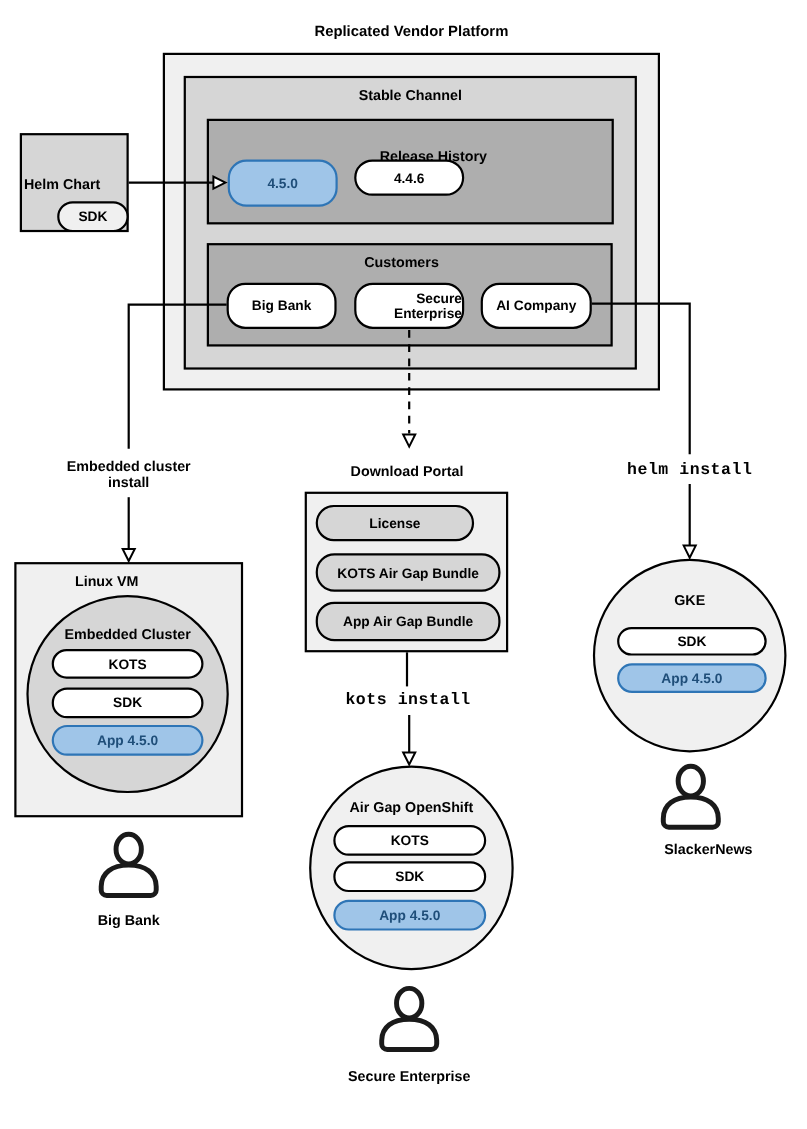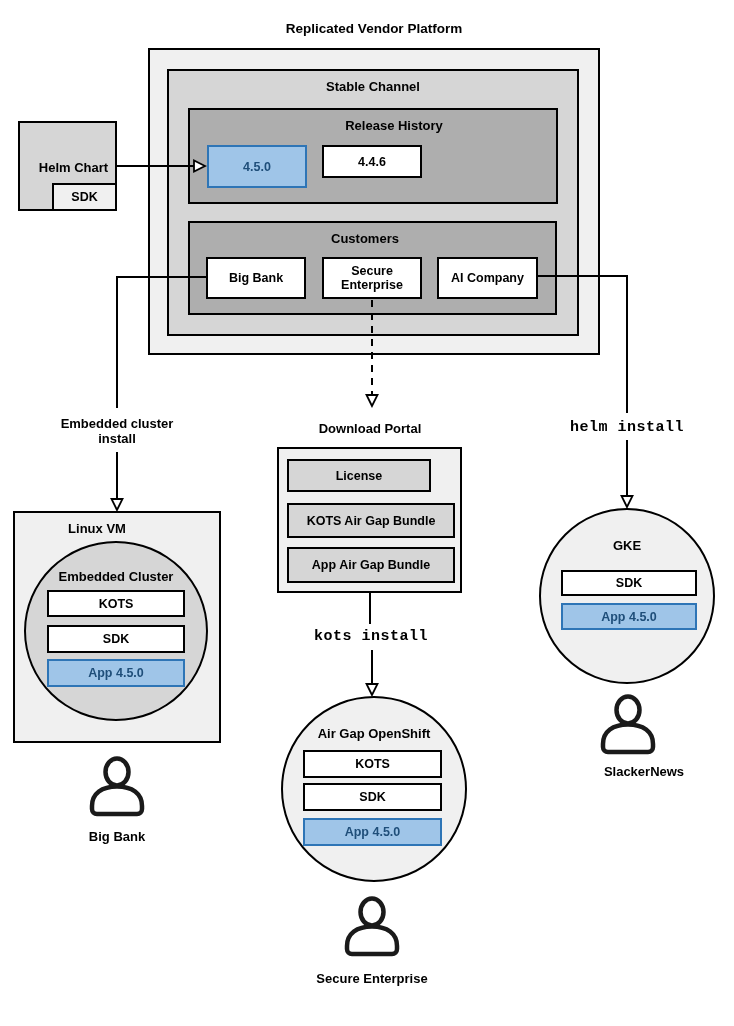--- a/index.html
+++ b/index.html
@@ -8,21 +8,21 @@
     font-family:"Liberation Sans","DejaVu Sans",sans-serif;
     font-weight:bold;color:#000;overflow:hidden;
   }
   .abs{position:absolute;box-sizing:border-box;}
   .box{border:2px solid #000;}
   .fill-light{background:#f0f0f0;}
   .fill-mid{background:#d6d6d6;}
   .fill-dark{background:#aeaeae;}
   .fill-white{background:#ffffff;}
   .fill-blue{background:#9fc5e8;border:2px solid #2e75b6;color:#1f4e79;}
-  .ctr{display:flex;align-items:center;justify-content:center;text-align:center;}
+  .ctr{display:flex;align-items:center;justify-content:center;text-align:right;border-radius:17px;}
   .ttl{font-size:13px;text-align:center;line-height:15px;}
   .sm{font-size:12.5px;line-height:14px;}
   .mono{font-family:"Liberation Mono","DejaVu Sans Mono",monospace;font-size:15px;letter-spacing:.5px;text-align:center;}
   .circle{border:2px solid #000;border-radius:50%;}
   svg#wires{position:absolute;left:0;top:0;z-index:20;pointer-events:none;}
   .wire{stroke:#000;stroke-width:2;fill:none;}
   .wire-dashed{stroke:#000;stroke-width:2;fill:none;stroke-dasharray:7 6;}
   .ahead{fill:#ffffff;stroke:#000;stroke-width:1.8;stroke-linejoin:miter;}
   .person{stroke:#1a1a1a;stroke-width:4.5;fill:#ffffff;}
 </style>
@@ -32,32 +32,32 @@
 <div id="stage">
 
   <div class="abs ttl" style="left:148px;top:21px;width:452px;font-size:13.5px;">Replicated Vendor Platform</div>
 
   <div class="abs box fill-light" style="left:148px;top:48px;width:452px;height:307px;"></div>
 
   <div class="abs box fill-mid" style="left:167px;top:69px;width:412px;height:267px;"></div>
   <div class="abs ttl" style="left:167px;top:79px;width:412px;">Stable Channel</div>
 
   <div class="abs box fill-dark" style="left:188px;top:108px;width:370px;height:96px;"></div>
-  <div class="abs ttl" style="left:188px;top:118px;width:412px;">Release History</div>
+  <div class="abs ttl" style="left:188px;top:134px;width:412px;">Release History</div>
   <div class="abs box fill-blue ctr sm" style="left:207px;top:145px;width:100px;height:43px;">4.5.0</div>
   <div class="abs box fill-white ctr sm" style="left:322px;top:145px;width:100px;height:33px;">4.4.6</div>
 
   <div class="abs box fill-dark" style="left:188px;top:221px;width:369px;height:94px;"></div>
   <div class="abs ttl" style="left:188px;top:231px;width:354px;">Customers</div>
   <div class="abs box fill-white ctr sm" style="left:206px;top:257px;width:100px;height:42px;">Big Bank</div>
   <div class="abs box fill-white ctr sm" style="left:322px;top:257px;width:100px;height:42px;">Secure Enterprise</div>
   <div class="abs box fill-white ctr sm" style="left:437px;top:257px;width:101px;height:42px;">AI Company</div>
 
   <div class="abs box fill-mid" style="left:18px;top:121px;width:99px;height:90px;"></div>
-  <div class="abs ttl" style="left:24px;top:160px;width:99px;">Helm Chart</div>
+  <div class="abs ttl" style="left:7px;top:160px;width:99px;">Helm Chart</div>
   <div class="abs box fill-light ctr sm" style="left:52px;top:183px;width:65px;height:28px;">SDK</div>
 
   <div class="abs ttl" style="left:47px;top:416px;width:140px;">Embedded cluster install</div>
   <div class="abs ttl" style="left:280px;top:421px;width:180px;">Download Portal</div>
   <div class="abs mono" style="left:547px;top:419px;width:160px;">helm install</div>
   <div class="abs mono" style="left:291px;top:628px;width:160px;">kots install</div>
 
   <div class="abs box fill-light" style="left:277px;top:447px;width:185px;height:146px;"></div>
   <div class="abs box fill-mid ctr sm" style="left:287px;top:459px;width:144px;height:33px;">License</div>
   <div class="abs box fill-mid ctr sm" style="left:287px;top:503px;width:168px;height:35px;">KOTS Air Gap Bundle</div>

